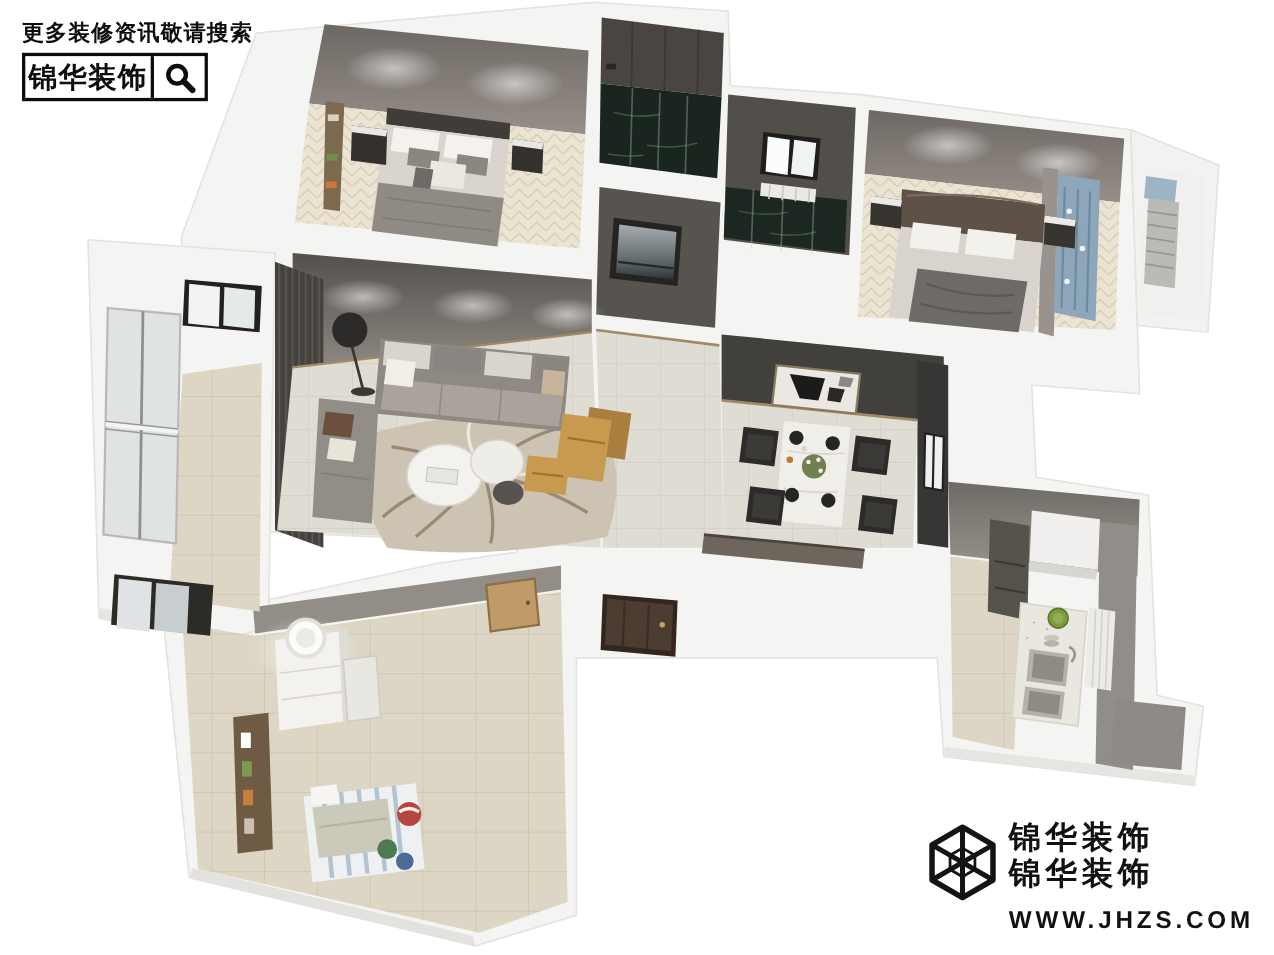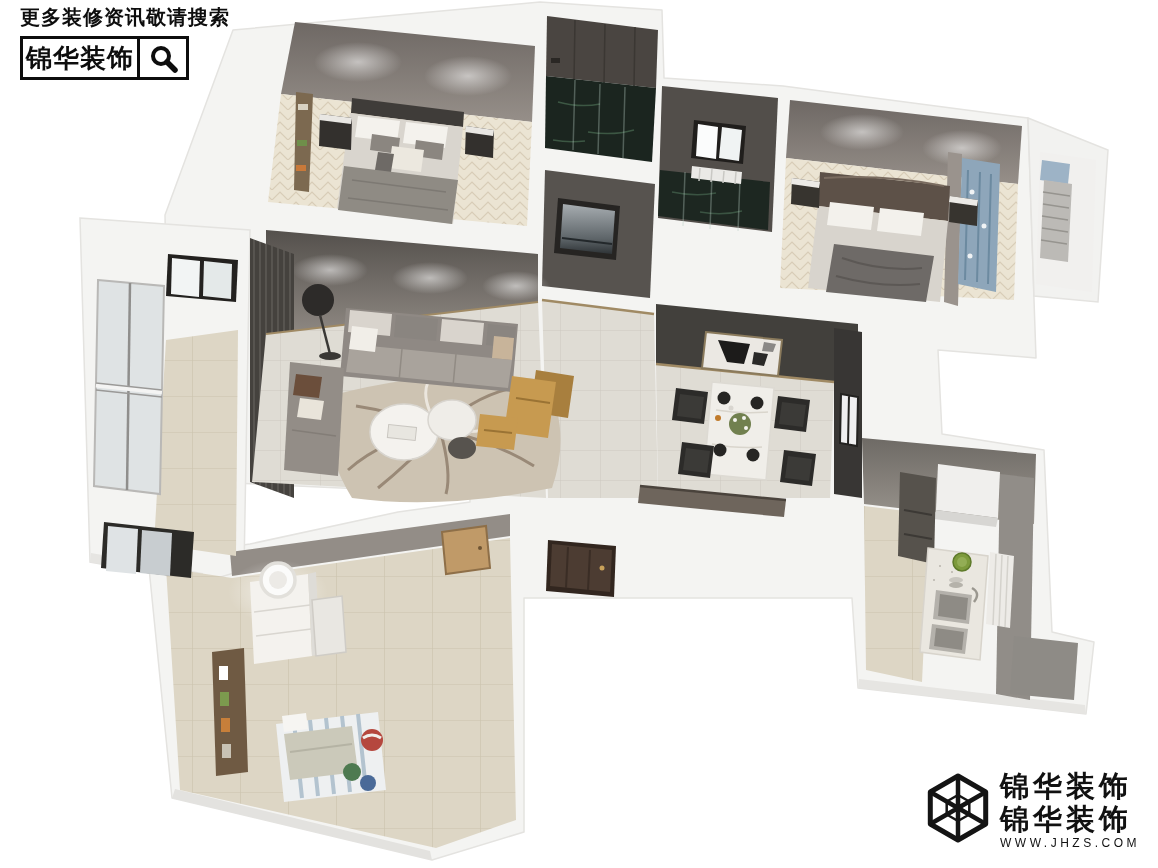--- a/index.html
+++ b/index.html
@@ -1,33 +1,33 @@
 <!DOCTYPE html>
 <html><head>
 <meta charset="utf-8">
 <style>
   html,body{margin:0;padding:0;background:#ffffff;}
   .page{position:relative;width:1158px;height:868px;background:#ffffff;overflow:hidden;
         font-family:"Liberation Sans",sans-serif;}
   .plan-svg{position:absolute;left:0;top:0;}
   
-  .hdr{position:absolute;left:20px;top:4px;z-index:5;color:#0d0d0d;}
+  .hdr{position:absolute;left:20px;top:16px;z-index:5;color:#0d0d0d;}
   .hdr .tagline{font-family:"Liberation Serif",serif;font-weight:900;font-size:20px;
        letter-spacing:1px;color:#0d0d0d;white-space:nowrap;}
   .brandbox{margin-top:5px;width:163px;height:38px;border:3px solid #0d0d0d;display:flex;align-items:stretch;background:#ffffff;}
   .brandbox .bname{flex:1;display:flex;align-items:center;justify-content:center;
        font-family:"Liberation Serif",serif;font-weight:900;font-size:26px;letter-spacing:1px;}
   .brandbox .bicon{width:46px;border-left:3px solid #0d0d0d;display:flex;align-items:center;justify-content:center;}
   
   .ftr{position:absolute;right:18px;bottom:18px;z-index:5;display:flex;align-items:flex-start;color:#111;}
   .ftr .cube{margin-top:2px;margin-right:10px;}
   .ftr .ftxt{display:flex;flex-direction:column;}
   .ftr .fline{font-family:"Liberation Serif",serif;font-weight:900;font-size:29px;line-height:33px;
        letter-spacing:4px;white-space:nowrap;}
-  .ftr .fsite{margin-top:0;font-weight:400;font-size:12px;letter-spacing:3.5px;white-space:nowrap;}
+  .ftr .fsite{margin-top:12px;font-weight:700;font-size:22px;letter-spacing:3.5px;white-space:nowrap;}
 </style>
 </head>
 <body>
 
 <div class="page">
 
 <svg class="plan-svg" width="1158" height="868" viewBox="0 0 1158 868">
   <defs>
     <pattern id="hb" width="16" height="10" patternUnits="userSpaceOnUse">
       <rect width="16" height="10" fill="#ebe4d3"></rect>

